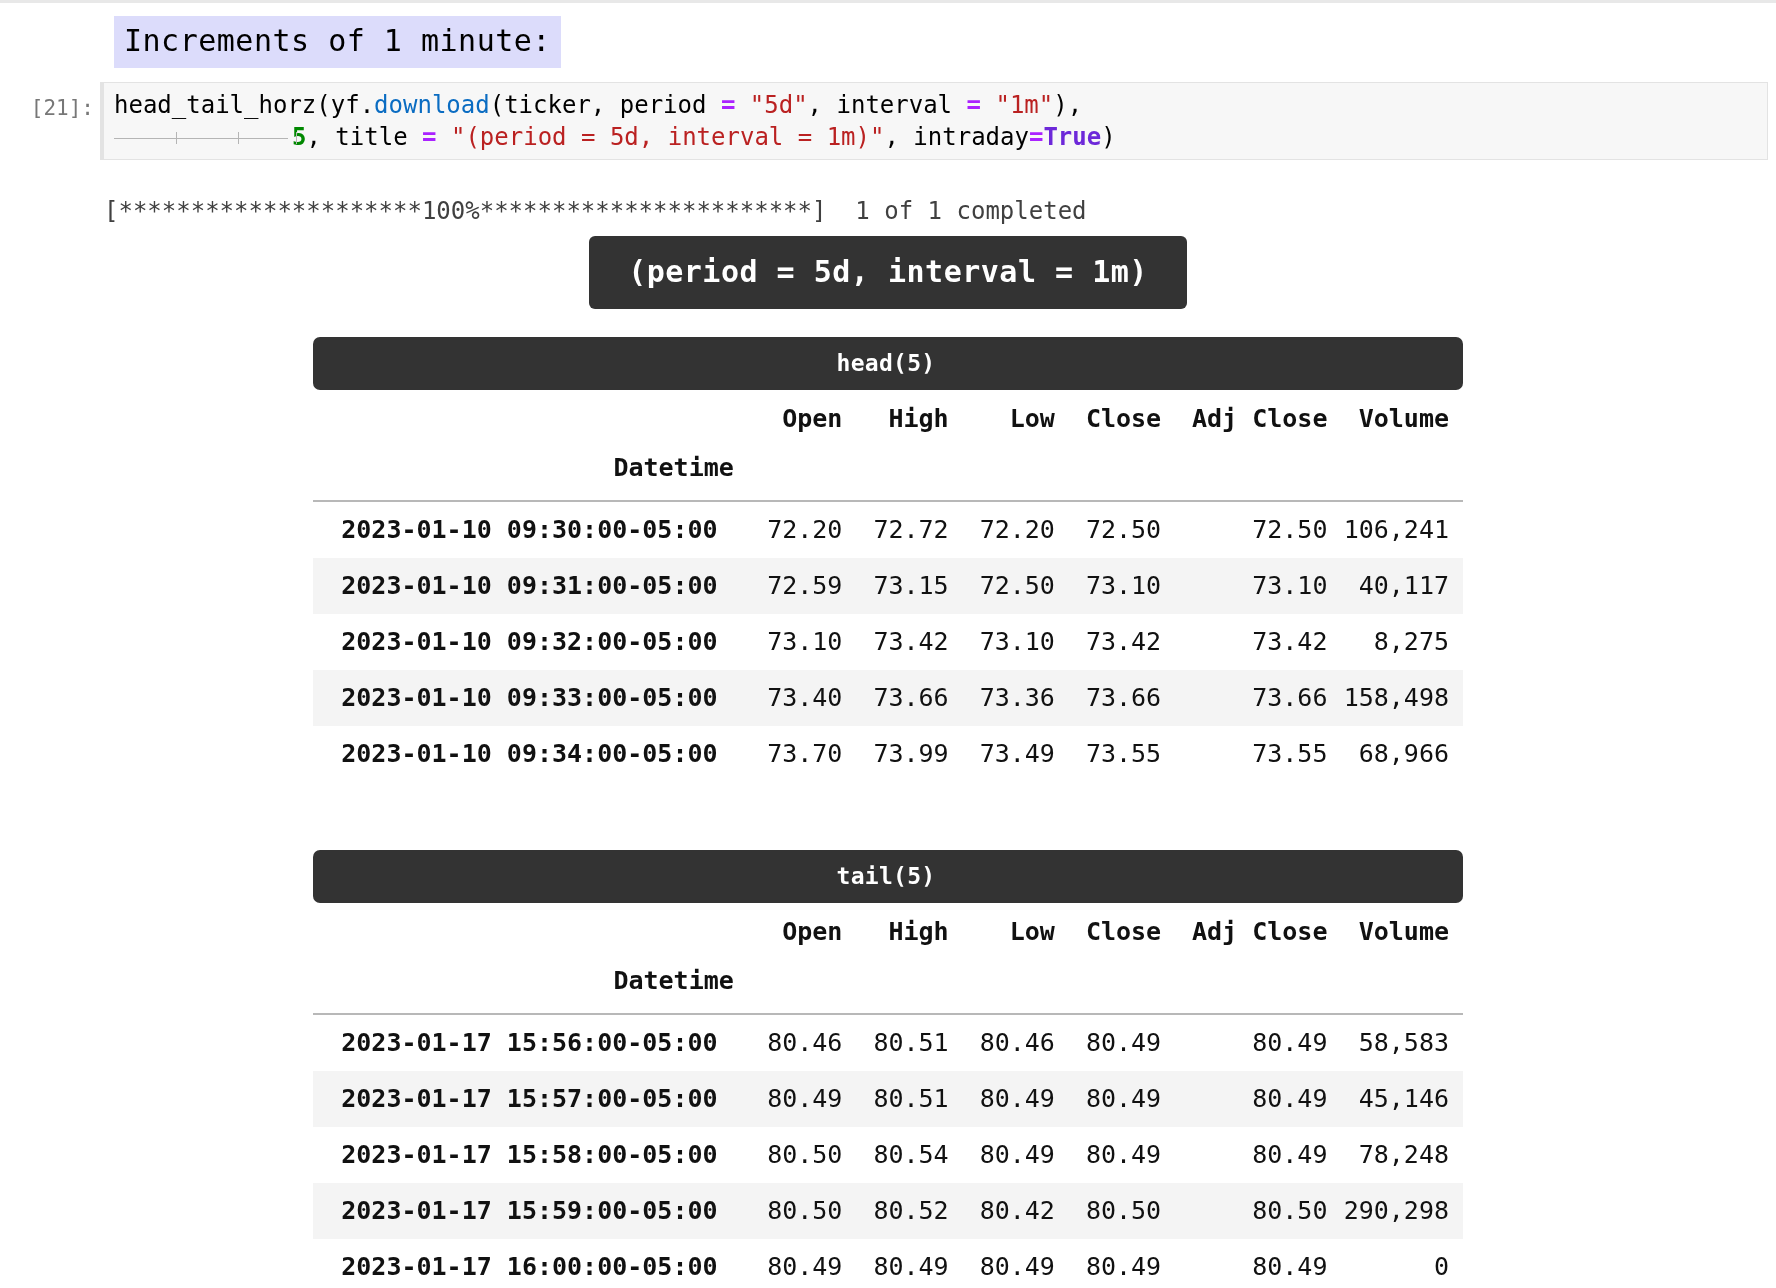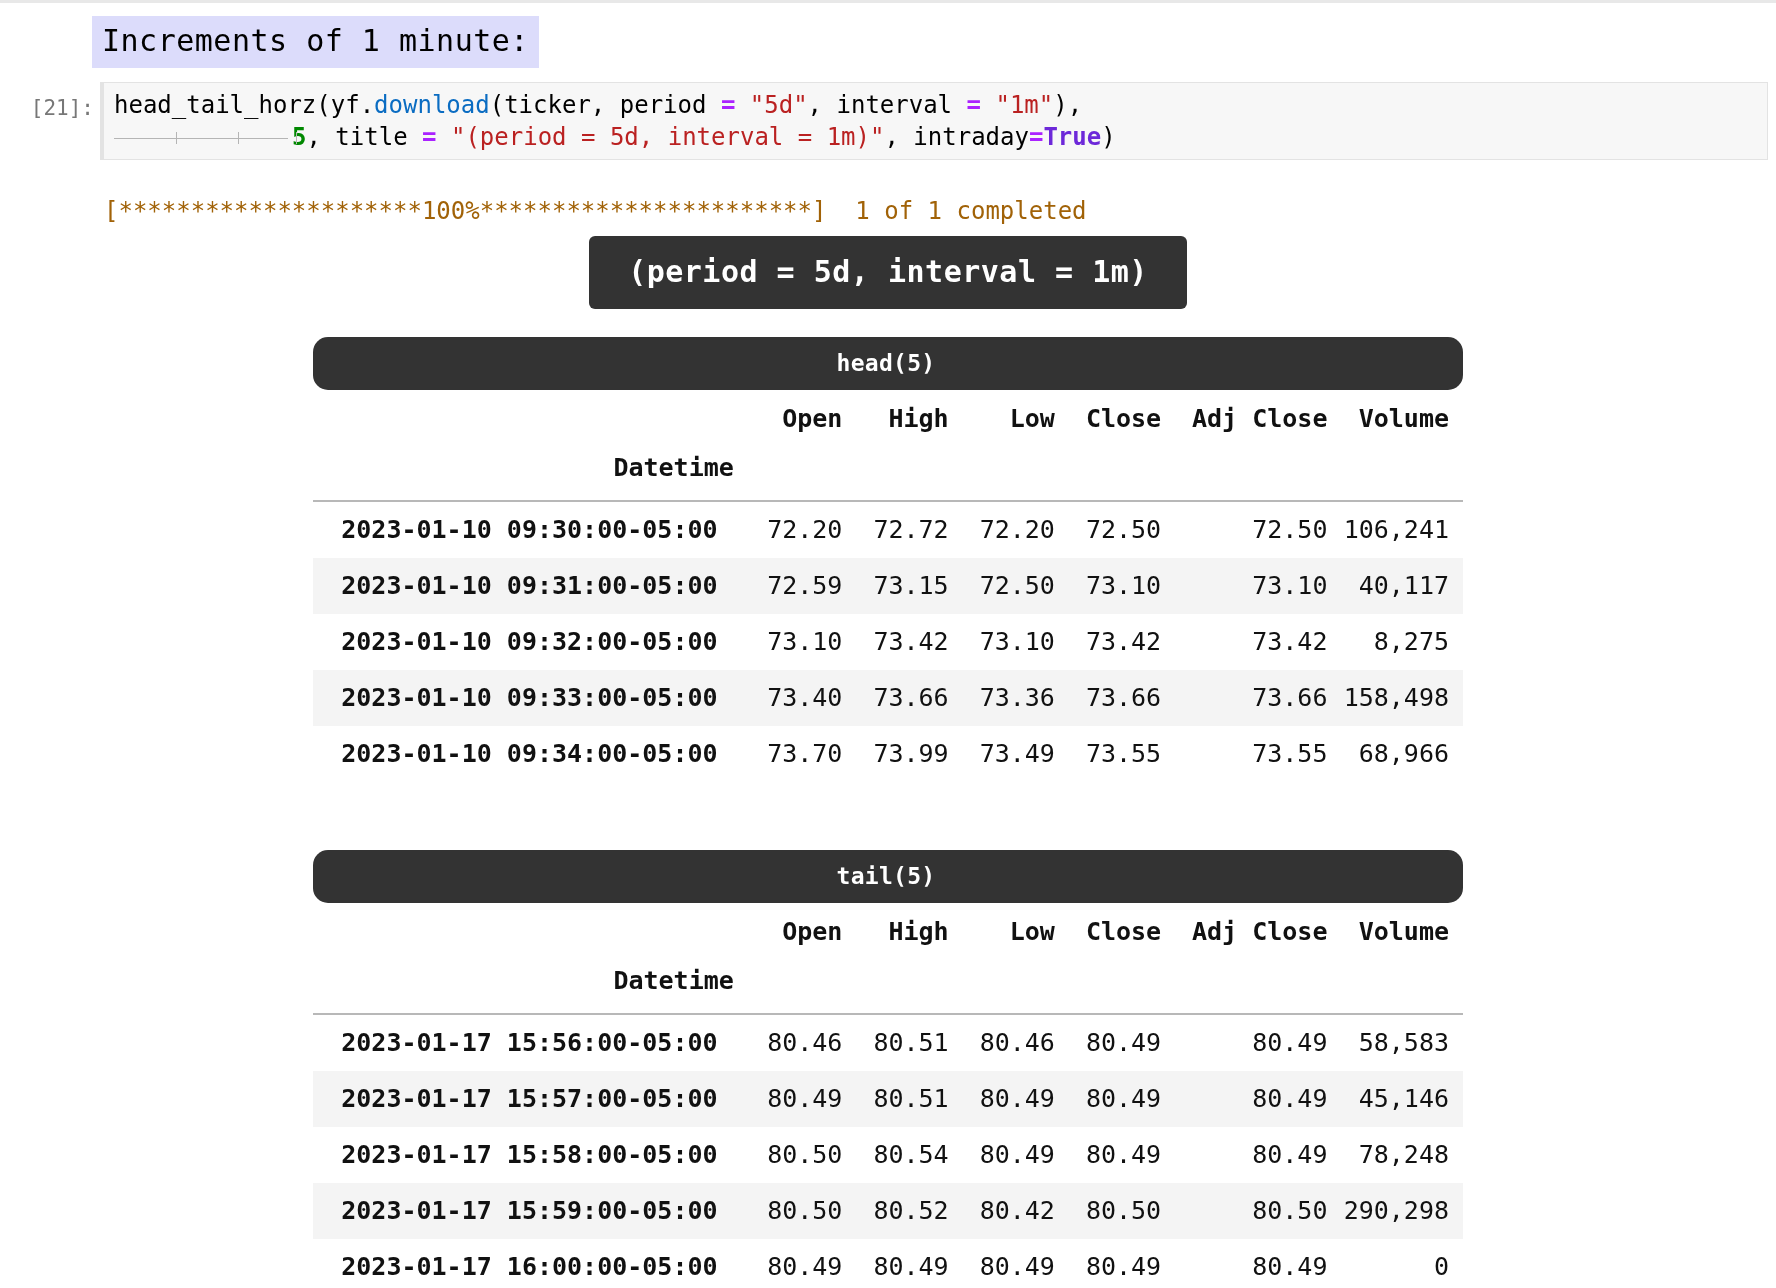--- a/index.html
+++ b/index.html
@@ -22,21 +22,21 @@
     top: 0; left: 0;
     width: 1776px;
     height: 3px;
     background: #e8e8e8;
   }
 
   
   .md-heading-wrap {
     position: absolute;
     top: 16px;
-    left: 92px;
+    left: 114px;
   }
   .md-heading {
     display: inline-block;
     background: #dcdcfb;
     color: #000000;
     font-family: "DejaVu Sans Mono", monospace;
     font-size: 30px;
     font-weight: 400;
     letter-spacing: 0.5px;
     padding: 6px 10px 8px 10px;
@@ -110,21 +110,21 @@
   .indent-guide i.c { left: 176px; }
 
   
   .stdout {
     position: absolute;
     top: 196px;
     left: 104px;
     font-family: "DejaVu Sans Mono", monospace;
     font-size: 24px;
     line-height: 30px;
-    color: #a16207;
+    color: #404040;
     white-space: pre;
   }
 
   
   .out-area {
     position: absolute;
     top: 236px;
     left: 0;
     width: 1776px;
   }
@@ -146,21 +146,21 @@
   .table-block {
     width: 1150px;
     margin: 0 auto;
   }
   .head-block { margin-top: 28px; }
   .tail-block { margin-top: 68px; }
 
   .section-bar {
     background: #333333;
     color: #ffffff;
-    border-radius: 15px;
+    border-radius: 7px;
     text-align: center;
     font-family: "DejaVu Sans Mono", monospace;
     font-size: 23px;
     font-weight: bold;
     padding: 13px 4px 14px 0;
     letter-spacing: 0.3px;
   }
 
   table.df {
     border-collapse: collapse;

